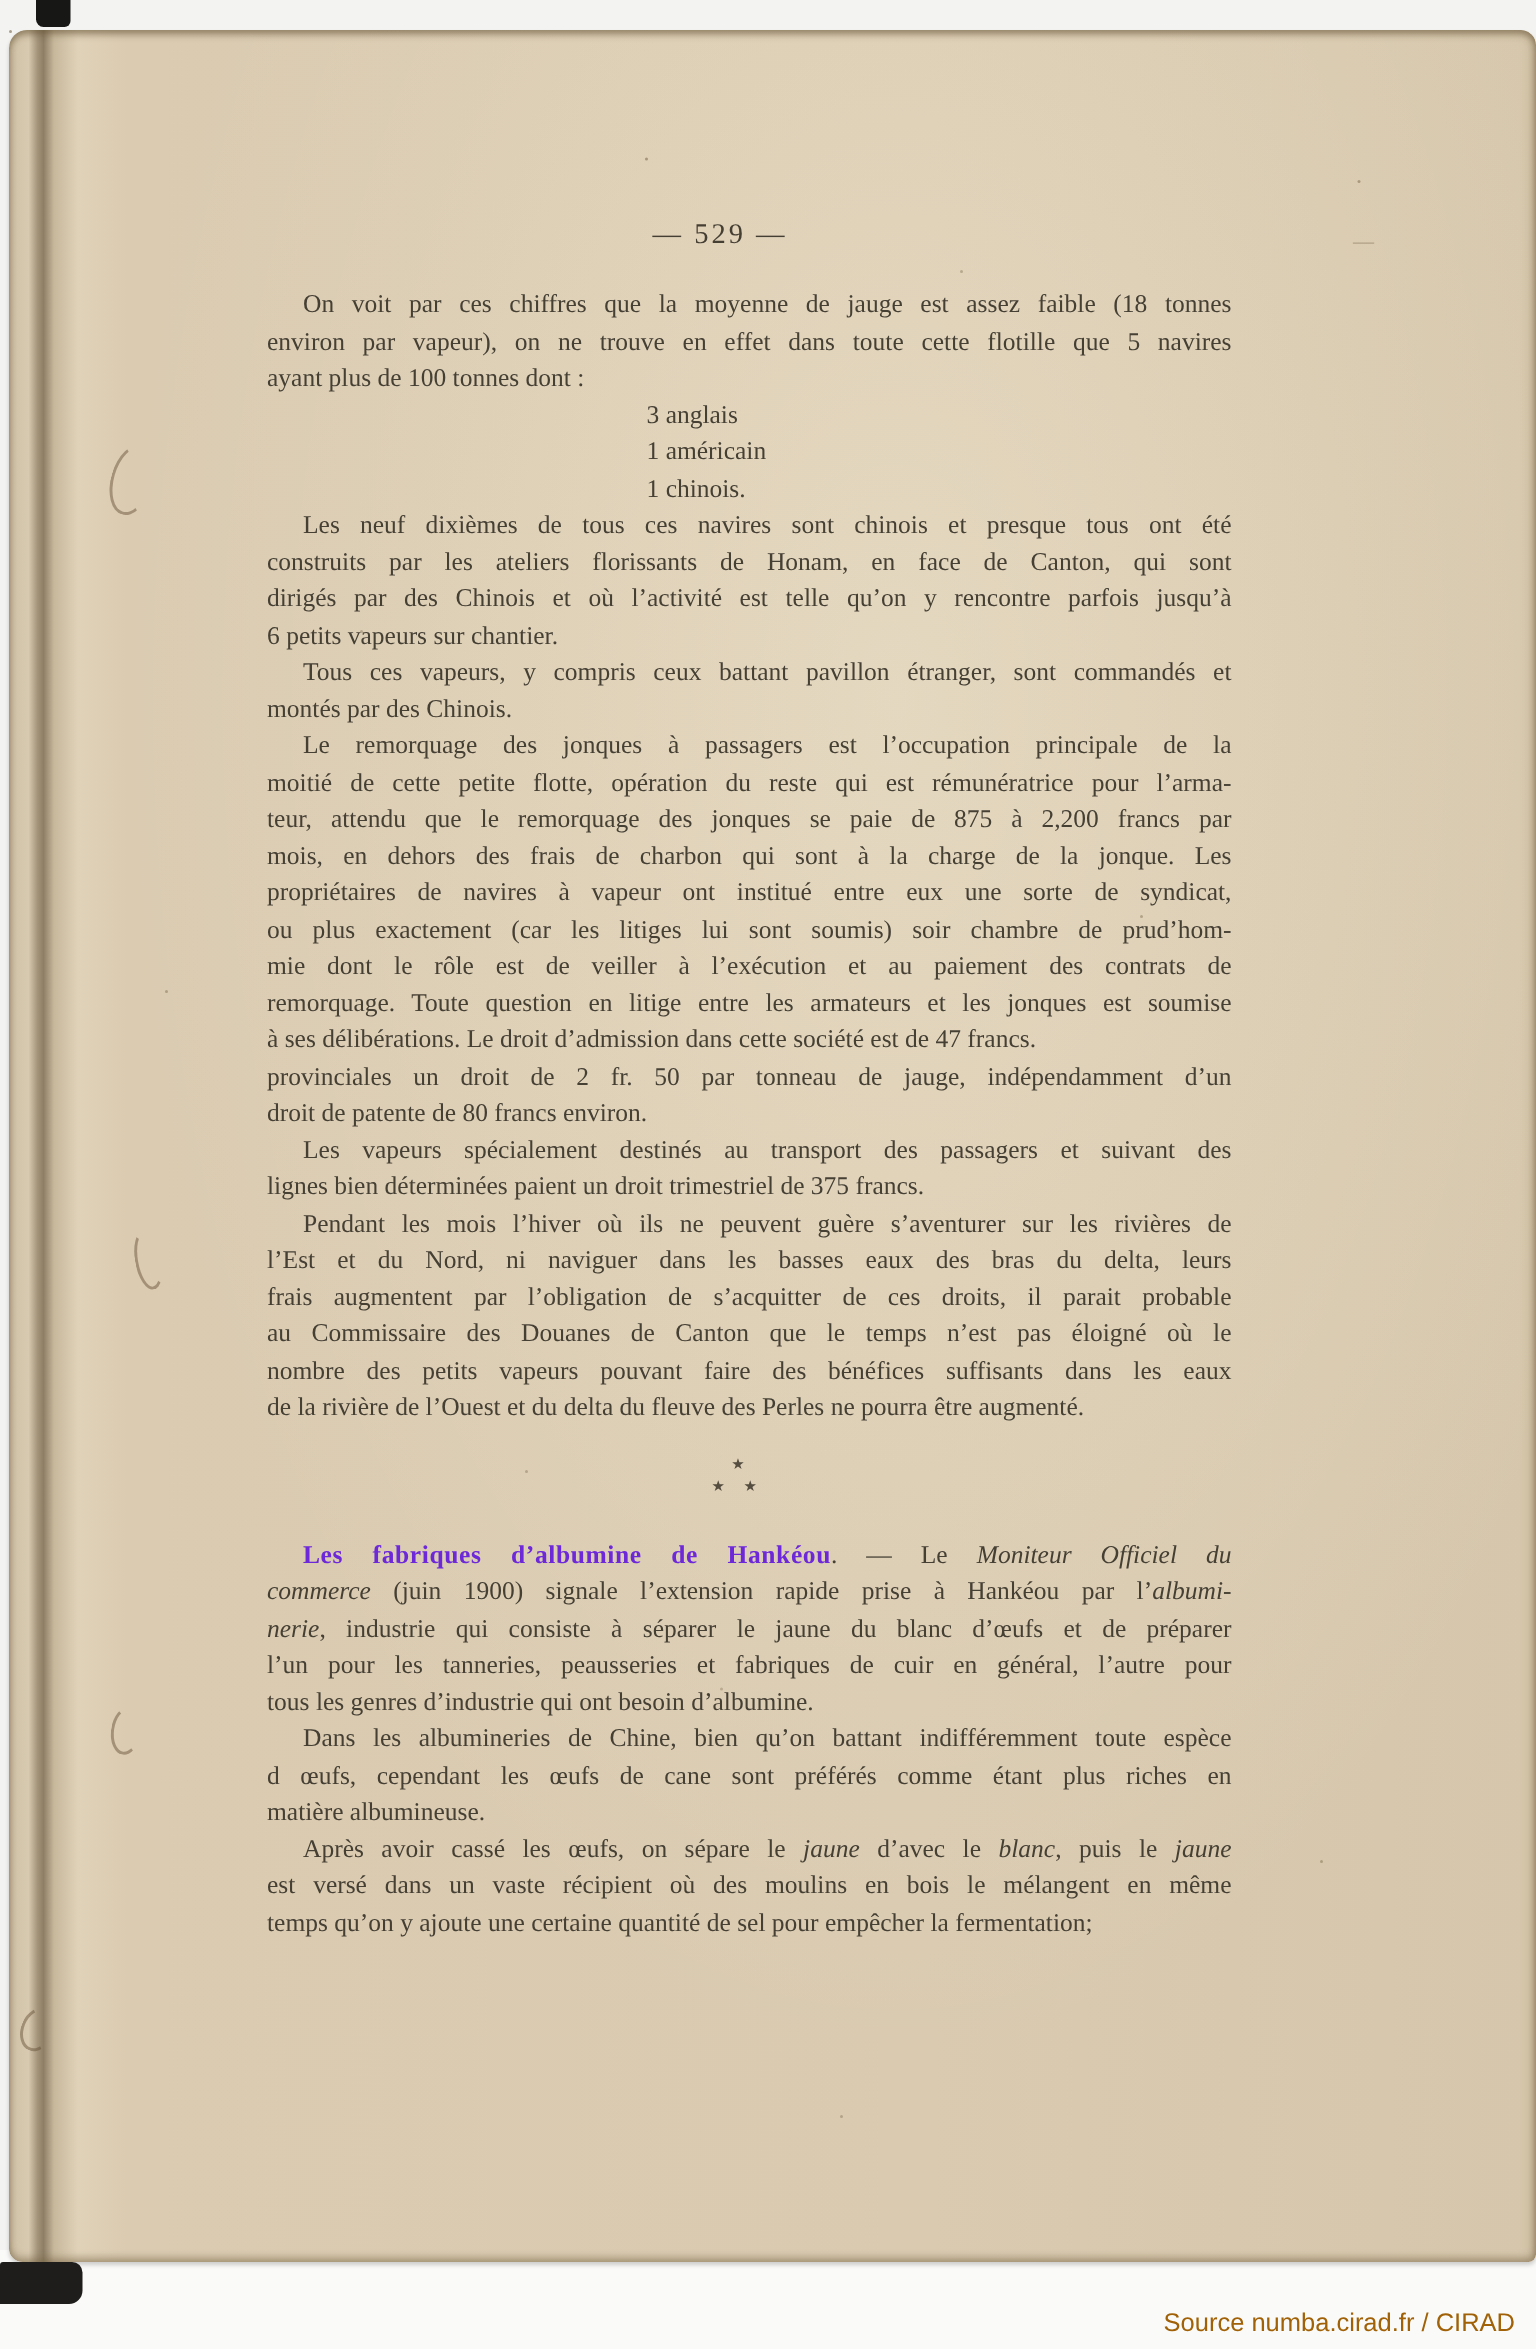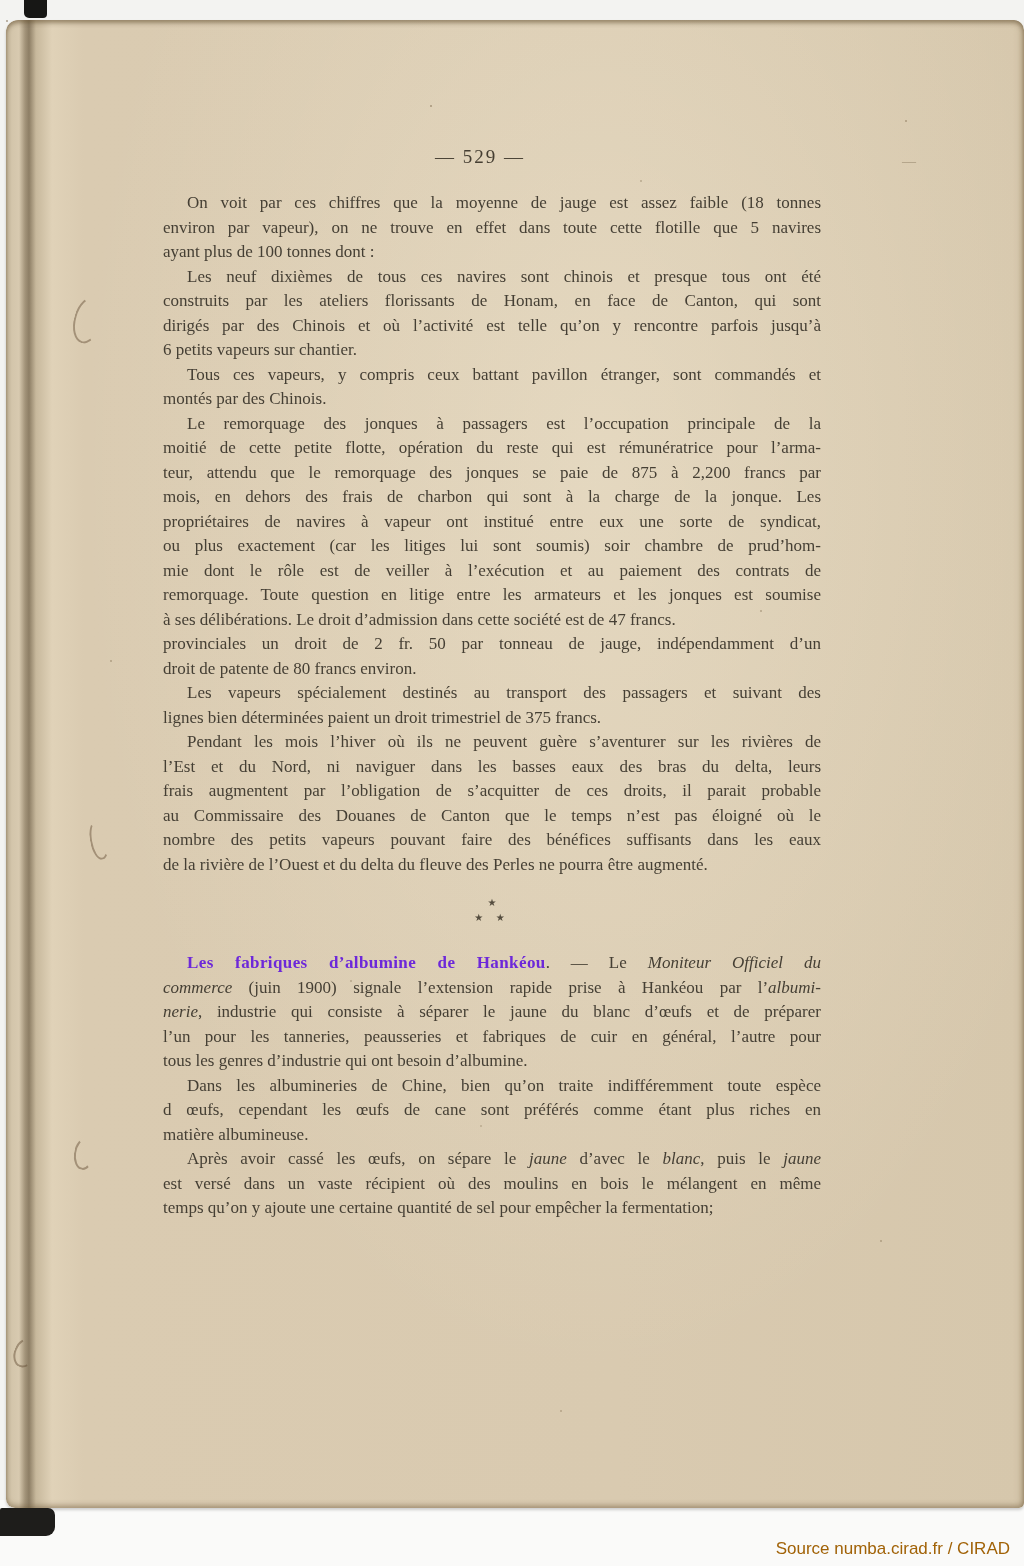--- a/index.html
+++ b/index.html
@@ -30,21 +30,21 @@
   .stitch.s4{left:8px;top:1318px;width:18px;height:26px;transform:rotate(22deg);}
   .binding-top{position:absolute;left:24px;top:0;width:23px;height:18px;background:#171715;border-radius:0 0 4px 5px;}
   .binding-bottom{position:absolute;left:0;top:1508px;width:55px;height:28px;background:#1e1d1b;border-radius:2px 7px 9px 0;}
   .margin-dash{position:absolute;left:896px;top:134px;color:rgba(92,74,50,.40);font-size:14px;}
 
   .page-number{position:absolute;left:150px;top:146px;width:660px;text-align:center;
     font-size:19px;letter-spacing:2px;color:#453e32;}
   .text-flow{position:absolute;left:163px;top:191px;width:658px;
     font-size:17px;line-height:24.5px;color:#453f34;}
   .para{margin:0;}
-  .line{white-space:nowrap;text-align:justify;text-align-last:justify;}
+  .line{white-space:nowrap;text-align:justify;text-align-last:justify;margin-left:15px;}
   .line.first{text-indent:24px;}
   .line.last{text-align-last:left;}
   .para b{letter-spacing:.4px;color:#6d28d9;}
   .centered-list{padding-left:268px;}
   .list-line{white-space:nowrap;}
   .asterism{text-align:center;margin:18px 0 26px;font-size:10px;line-height:15px;color:#554d3f;}
   .asterism div:last-child{letter-spacing:5px;}
   .source-footer{position:absolute;right:14px;bottom:7px;
     font-family:"Liberation Sans",sans-serif;font-size:17px;color:#a16207;}
 </style>
@@ -63,20 +63,25 @@
     <div class="margin-dash">—</div>
   </div>
 
   <div class="page-number">— 529 —</div>
 
   <div class="text-flow" id="text-flow">
       <div class="para">
         <div class="line first"><span>On voit par ces chiffres que la moyenne de jauge est assez faible (18 tonnes</span></div>
         <div class="line"><span>environ par vapeur), on ne trouve en effet dans toute cette flotille que 5 navires</span></div>
         <div class="line last"><span>ayant plus de 100 tonnes dont :</span></div>
+      </div>
+      <div class="centered-list">
+        <div class="list-line">3 anglais</div>
+        <div class="list-line">1 américain</div>
+        <div class="list-line">1 chinois.</div>
       </div>
       <div class="para">
         <div class="line first"><span>Les neuf dixièmes de tous ces navires sont chinois et presque tous ont été</span></div>
         <div class="line"><span>construits par les ateliers florissants de Honam, en face de Canton, qui sont</span></div>
         <div class="line"><span>dirigés par des Chinois et où l’activité est telle qu’on y rencontre parfois jusqu’à</span></div>
         <div class="line last"><span>6 petits vapeurs sur chantier.</span></div>
       </div>
       <div class="para">
         <div class="line first"><span>Tous ces vapeurs, y compris ceux battant pavillon étranger, sont commandés et</span></div>
         <div class="line last"><span>montés par des Chinois.</span></div>
@@ -113,21 +118,21 @@
         <div>★ ★</div>
       </div>
       <div class="para">
         <div class="line first"><b>Les fabriques d’albumine de Hankéou</b><span>. — Le </span><i>Moniteur Officiel du</i></div>
         <div class="line"><i>commerce</i><span> (juin 1900) signale l’extension rapide prise à Hankéou par l’</span><i>albumi-</i></div>
         <div class="line"><i>nerie</i><span>, industrie qui consiste à séparer le jaune du blanc d’œufs et de préparer</span></div>
         <div class="line"><span>l’un pour les tanneries, peausseries et fabriques de cuir en général, l’autre pour</span></div>
         <div class="line last"><span>tous les genres d’industrie qui ont besoin d’albumine.</span></div>
       </div>
       <div class="para">
-        <div class="line first"><span>Dans les albumineries de Chine, bien qu’on traite indifféremment toute espèce</span></div>
+        <div class="line first"><span>Dans les albumineries de Chine, bien qu’on battant indifféremment toute espèce</span></div>
         <div class="line"><span>d œufs, cependant les œufs de cane sont préférés comme étant plus riches en</span></div>
         <div class="line last"><span>matière albumineuse.</span></div>
       </div>
       <div class="para">
         <div class="line first"><span>Après avoir cassé les œufs, on sépare le </span><i>jaune</i><span> d’avec le </span><i>blanc</i><span>, puis le </span><i>jaune</i></div>
         <div class="line"><span>est versé dans un vaste récipient où des moulins en bois le mélangent en même</span></div>
         <div class="line last"><span>temps qu’on y ajoute une certaine quantité de sel pour empêcher la fermentation;</span></div>
       </div>
     </div>
 

